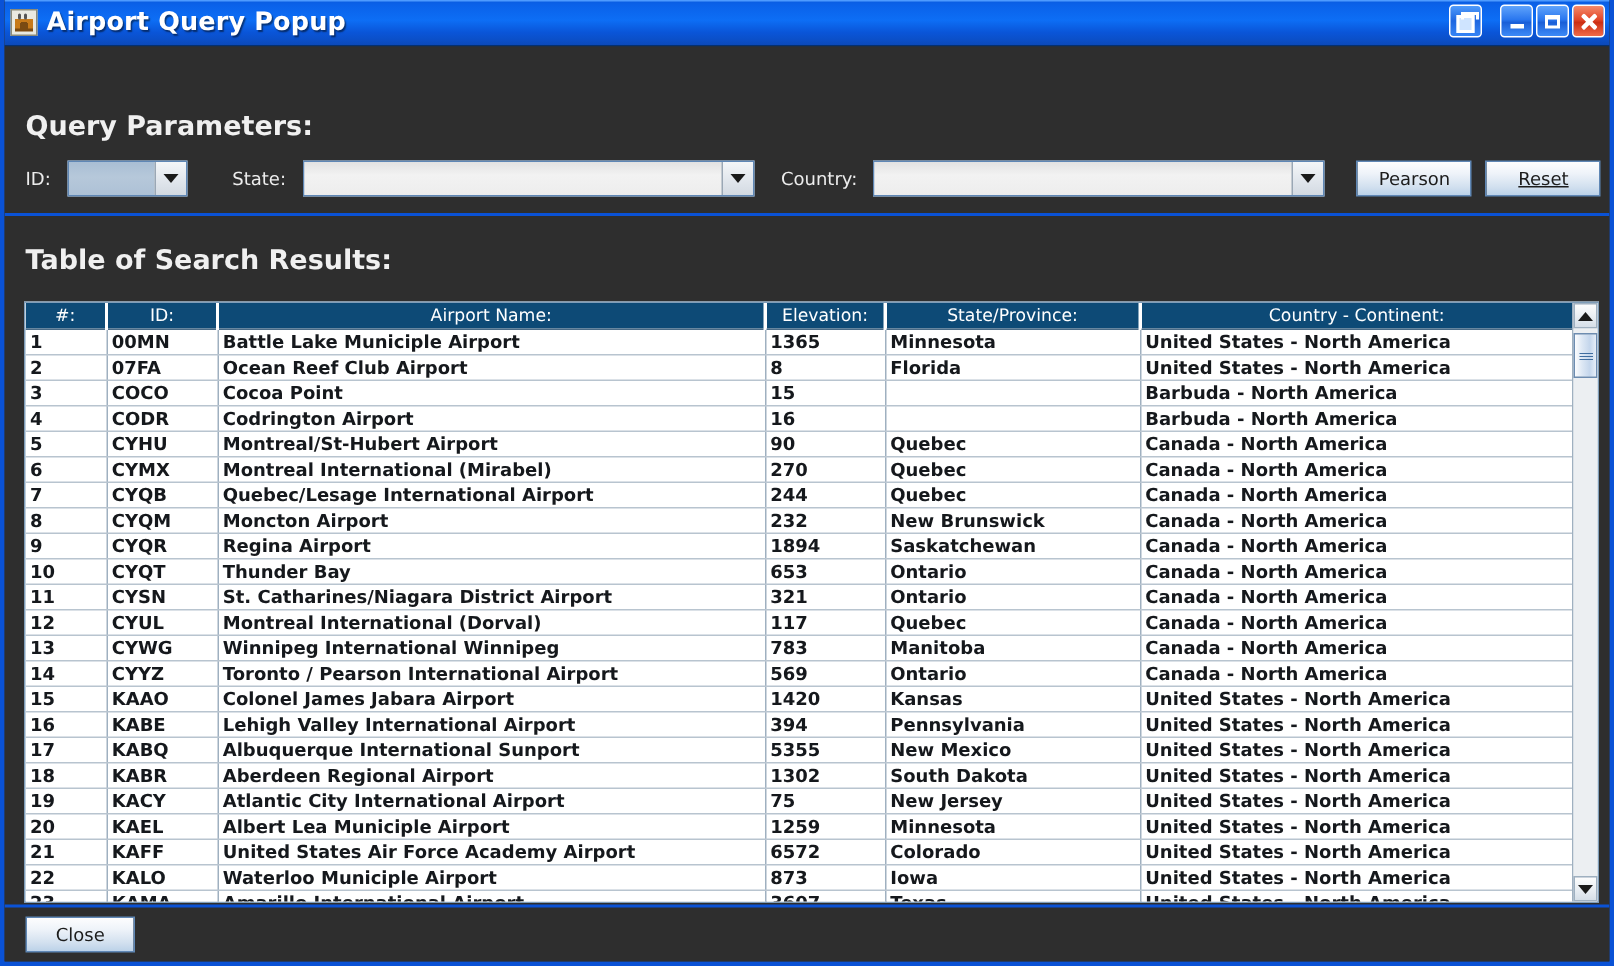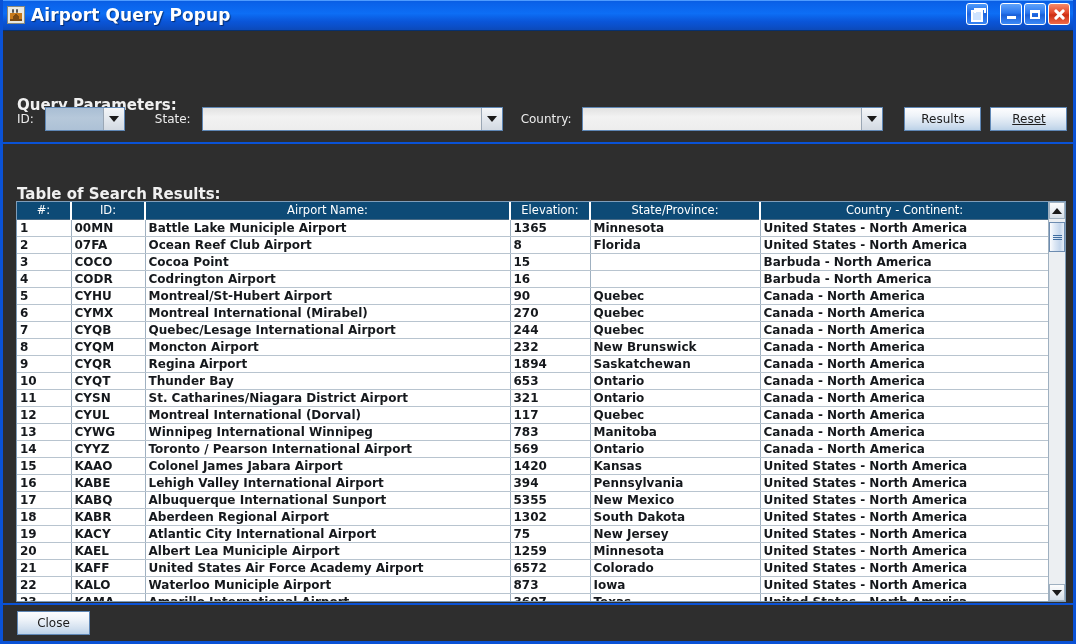--- a/index.html
+++ b/index.html
@@ -107,24 +107,23 @@
   
   #content {
     position: relative;
     height: 610px;
     background: #2e2e2e;
     padding: 0;
   }
 
   .section-label {
     color: #f0f0f0;
-    font-size: 15px;
+    font-size: 18px;
     font-weight: bold;
     font-family: "DejaVu Sans", sans-serif;
-    margin-top: 22px;
   }
 
   #query-panel {
     position: absolute; left: 0; top: 0; right: 0; height: 113px;
   }
   #query-title { position: absolute; left: 14px; top: 43px; }
   #query-row {
     position: absolute; left: 0; top: 74px; right: 0; height: 28px;
     display: flex; align-items: center;
   }
@@ -323,21 +322,21 @@
 
         <span class="field-label" style="margin-left:18px;">Country:</span>
 
         <div class="combo" style="width:301px; margin-left:11px;">
           <div class="field"></div>
           <div class="arrowbox">
             <span class="arrow"></span>
           </div>
         </div>
 
-        <div class="btn" style="width:77px; margin-left:21px;">Results</div>
+        <div class="btn" style="width:77px; margin-left:21px;">Pearson</div>
         <div class="btn" style="width:77px; margin-left:9px;text-decoration:underline;">Reset</div>
       </div>
 
       <div class="hrule" style="top:111px;"></div>
     </div>
 
     <div id="table-section">
       <div id="table-title" class="section-label">Table of Search Results:</div>
 
       <div id="table-wrap">

